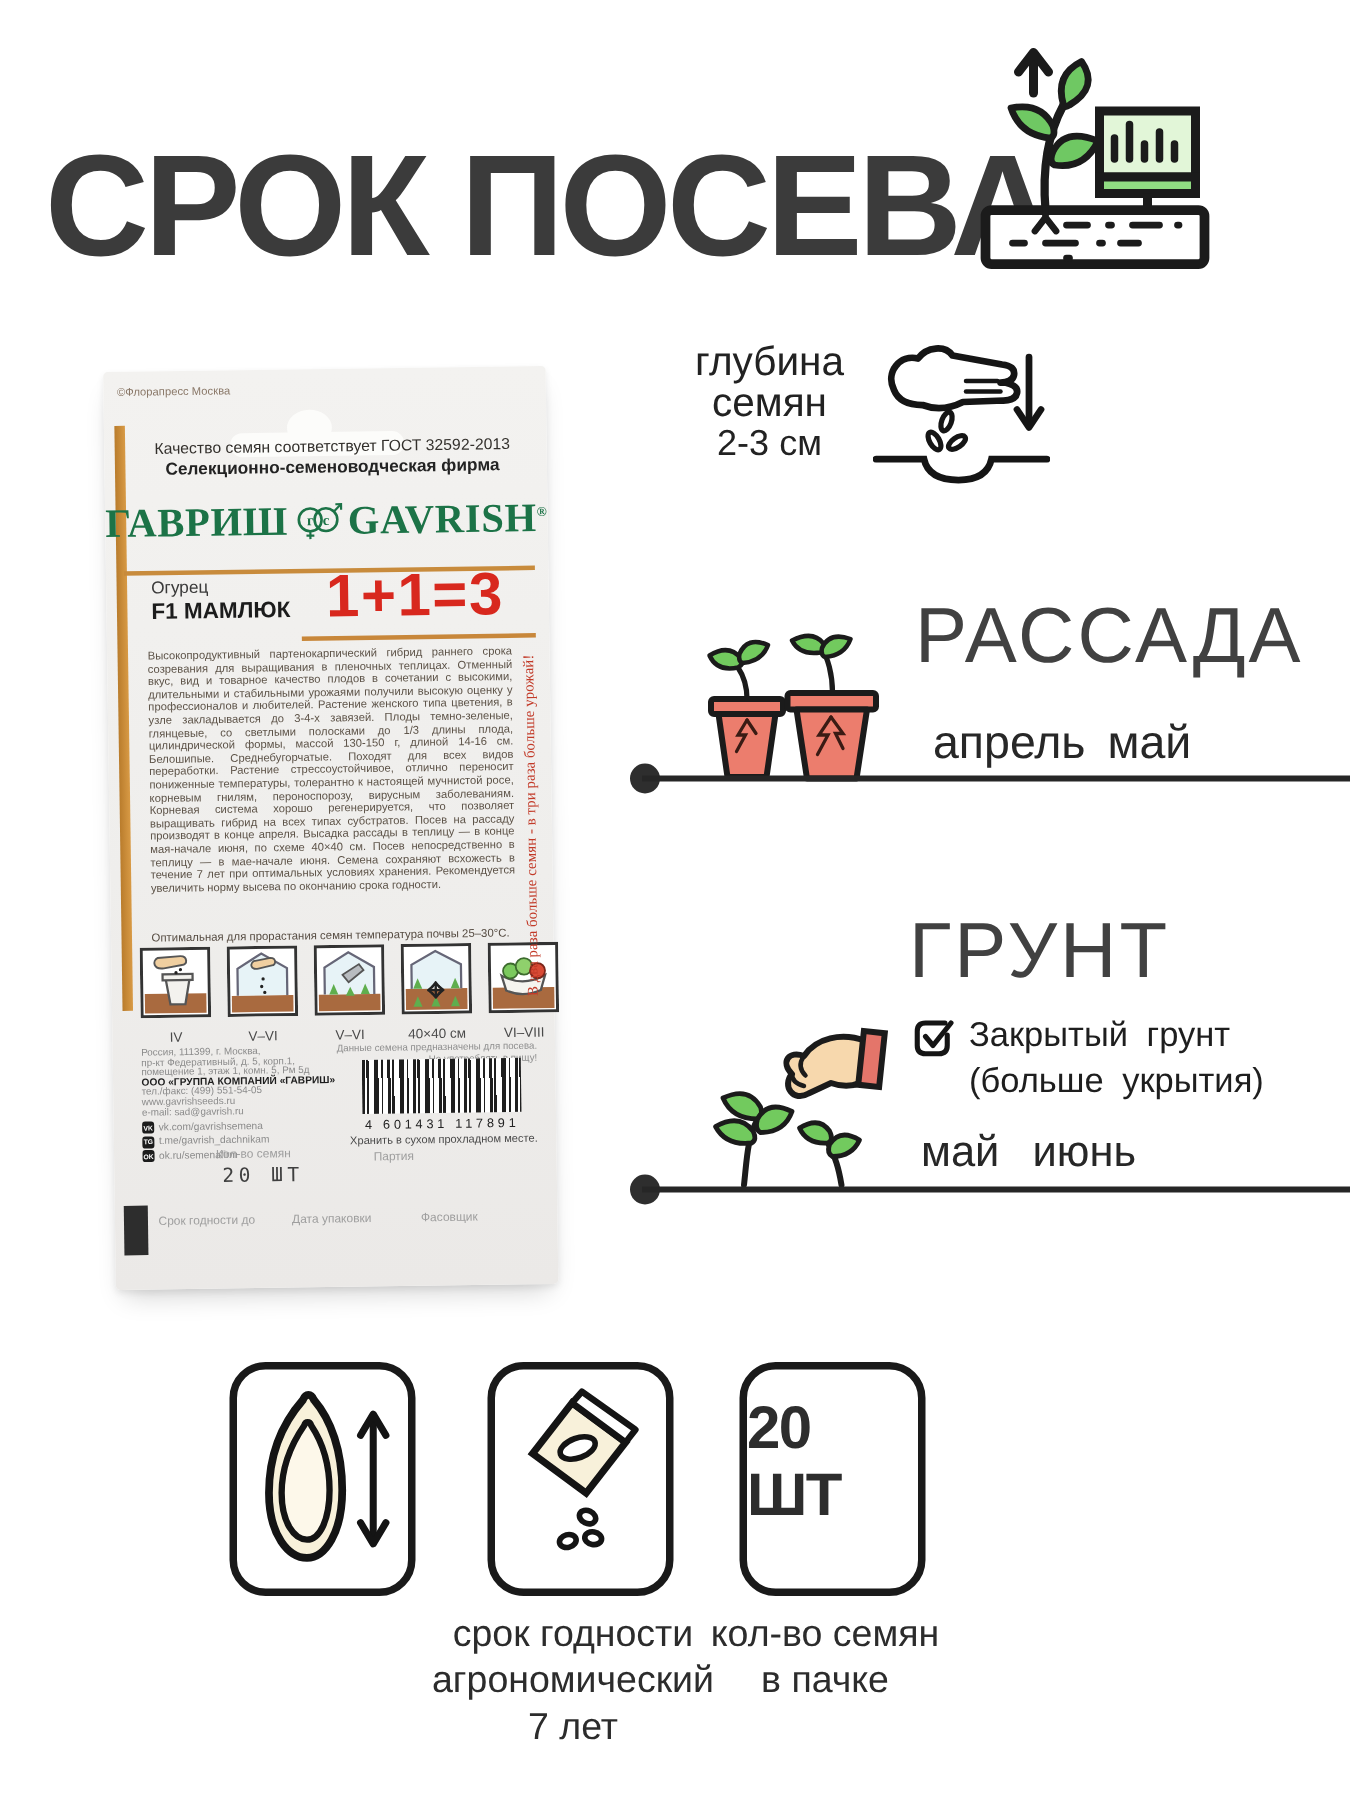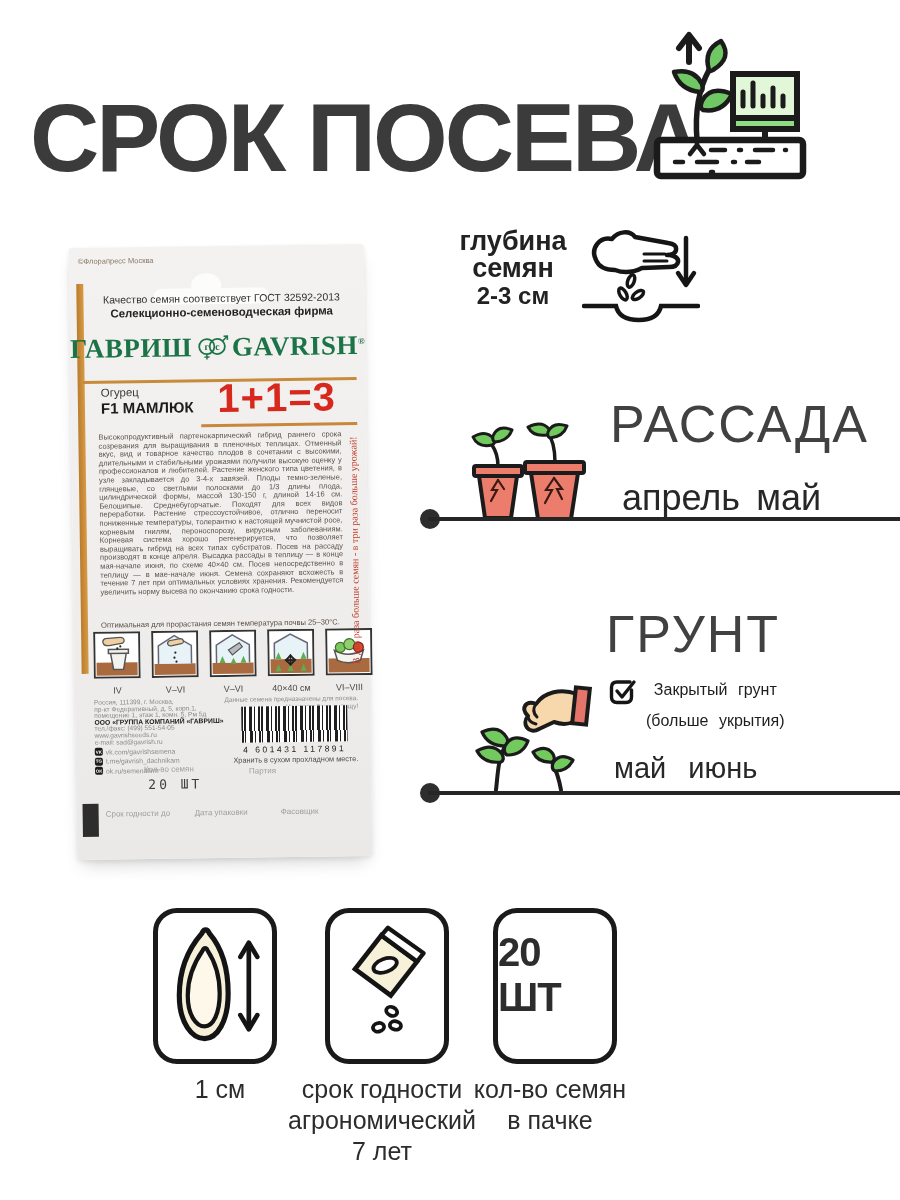--- a/index.html
+++ b/index.html
@@ -2,21 +2,21 @@
 <html><head>
 <meta charset="utf-8">
 <style>
   html,body{margin:0;padding:0;background:#fff;}
   #page{position:relative;width:900px;height:1200px;background:#ffffff;overflow:hidden;
         font-family:"Liberation Sans",sans-serif;}
   .abs{position:absolute;}
   
   .main-title{font-size:96px;font-weight:600;letter-spacing:-3px;color:#3b3b3b;line-height:1;}
   
-  .depth-note{width:190px;text-align:center;color:#222;font-size:27px;line-height:27px;font-weight:700;}
+  .depth-note{width:190px;text-align:center;color:#222;font-size:27px;line-height:27px;font-weight:400;}
   .depth-note .big{font-size:24px;}
   
   #packet{left:73px;top:246px;width:295px;height:612px;background:linear-gradient(180deg,#f3f2f0,#efeeec 55%,#ebe9e7);
           transform:rotate(-0.8deg);border-radius:3px;box-shadow:0 10px 18px -6px rgba(0,0,0,0.18),0 2px 5px rgba(0,0,0,0.08);}
   .stripe{left:7px;top:36px;width:7px;height:390px;background:linear-gradient(90deg,#b97c2c,#d89a45);}
   .eurotab{background:#fcfcfa;border-radius:9px;}
   .printer{left:9px;top:9px;font-size:7.5px;color:#8a7868;}
   .gost{left:14px;top:46px;width:276px;text-align:center;font-size:10.5px;font-weight:500;color:#33302c;}
   .firm{left:14px;top:60px;width:276px;text-align:center;font-size:11.5px;font-weight:700;color:#232323;}
   .logo-row{left:0;top:78px;width:100%;display:flex;align-items:center;justify-content:center;gap:3px;}
@@ -43,24 +43,24 @@
      repeating-linear-gradient(90deg,#1f1f1f 0 2px,#fff 2px 3px,#1f1f1f 3px 4.5px,#fff 4.5px 8px,#1f1f1f 8px 11px,#fff 11px 13px,#1f1f1f 13px 14px,#fff 14px 17px);}
   .bdigits{left:160px;top:499px;width:118px;text-align:center;font-size:8.5px;letter-spacing:2.5px;color:#222;}
   .storage{left:150px;top:510px;width:140px;text-align:center;font-size:7.4px;color:#4a4a4a;}
   .fld{font-size:8px;color:#9e9e9e;}
   .qty-val{left:72px;top:530px;font-family:"DejaVu Sans Mono",monospace;font-size:13px;color:#3f3f3f;letter-spacing:3px;}
   .blackmark{left:6px;top:556px;width:16px;height:33px;background:#2d2d2d;}
   .vslogan{right:8px;top:174px;height:246px;writing-mode:vertical-rl;transform:rotate(180deg);
            font-family:"Liberation Serif",serif;font-size:10px;color:#c23a28;white-space:nowrap;}
   
   .sec-title{font-size:52px;font-weight:300;letter-spacing:2px;color:#414141;line-height:1;}
-  .months{font-size:36px;color:#272727;}
+  .months{font-size:31px;color:#272727;}
   .tline{height:4px;background:#262626;}
   .tdot{width:20px;height:20px;border-radius:50%;background:#2e2e2e;}
-  .checktext{font-size:16px;line-height:31px;color:#1e1e1e;word-spacing:6px;text-align:center;}
+  .checktext{font-size:23px;line-height:31px;color:#1e1e1e;word-spacing:6px;}
   
   .ibox{width:114px;height:146px;border:5px solid #1a1a1a;border-radius:24px;background:#fff;
         display:flex;align-items:center;justify-content:center;}
   .icap{width:240px;text-align:center;font-size:25px;line-height:31px;color:#2c2c2c;}
   .count-txt{font-size:40px;font-weight:600;color:#2d2d2d;padding-bottom:22px;letter-spacing:-1px;}
 </style>
 </head>
 <body>
 
 <div id="page">
@@ -361,21 +361,20 @@
         <ellipse cx="43" cy="110" rx="6" ry="4.5" transform="rotate(-15 43 110)"></ellipse>
         <ellipse cx="61" cy="108" rx="6" ry="4.5" transform="rotate(10 61 108)"></ellipse>
       </g>
     </svg>
   </div>
   <div class="abs ibox" style="left:493px;top:908px;">
     <div class="count-txt">20 ШТ</div>
   </div>
 
   <div class="abs icap" style="left:100px;top:1074px;">
-    <div>1 см</div>
   </div>
   <div class="abs icap" style="left:262px;top:1074px;">
     <div>срок годности</div>
     <div>агрономический</div>
     <div>7 лет</div>
   </div>
   <div class="abs icap" style="left:430px;top:1074px;">
     <div>кол-во семян</div>
     <div>в пачке</div>
   </div>

